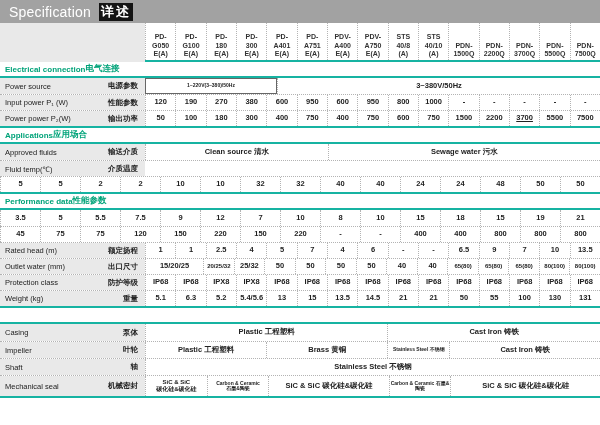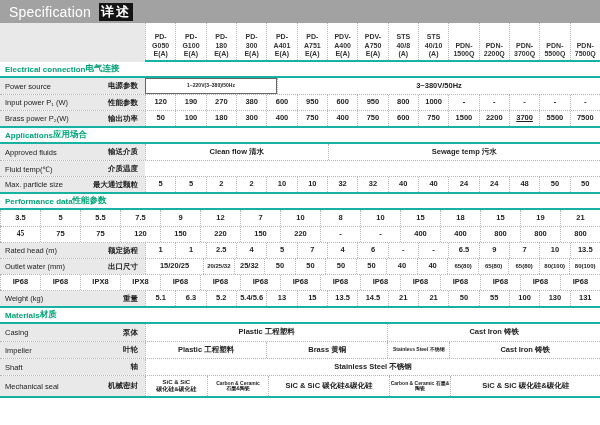--- a/index.html
+++ b/index.html
@@ -169,21 +169,21 @@
             <div class="cell" style="flex-grow: 1;">1000</div>
             <div class="cell" style="flex-grow: 1;">-</div>
             <div class="cell" style="flex-grow: 1;">-</div>
             <div class="cell" style="flex-grow: 1;">-</div>
             <div class="cell" style="flex-grow: 1;">-</div>
             <div class="cell" style="flex-grow: 1;">-</div>
           </div>
         </div>
         <div class="row">
           <div class="r-label">
-            <div class="r-en">Brass power P₂(W)</div>
+            <div class="r-en">Power power P₂(W)</div>
             <div class="r-zh">输出功率</div>
           </div>
           <div class="r-cells">
             <div class="cell" style="flex-grow: 1;">50</div>
             <div class="cell" style="flex-grow: 1;">100</div>
             <div class="cell" style="flex-grow: 1;">180</div>
             <div class="cell" style="flex-grow: 1;">300</div>
             <div class="cell" style="flex-grow: 1;">400</div>
             <div class="cell" style="flex-grow: 1;">750</div>
             <div class="cell" style="flex-grow: 1;">400</div>
@@ -205,35 +205,31 @@
             <div class="s-zh">应用场合</div>
           </div>
           <div class="s-rest"></div>
         </div>
         <div class="row">
           <div class="r-label">
             <div class="r-en">Approved fluids</div>
             <div class="r-zh">输送介质</div>
           </div>
           <div class="r-cells">
-            <div class="cell" style="flex-grow: 6;">Clean flow 清水</div>
-            <div class="cell" style="flex-grow: 9;">Sewage temp 污水</div>
+            <div class="cell" style="flex-grow: 6;">Clean source 清水</div>
+            <div class="cell" style="flex-grow: 9;">Sewage water 污水</div>
           </div>
         </div>
         <div class="row">
           <div class="r-label">
             <div class="r-en">Fluid temp(℃)</div>
             <div class="r-zh">介质温度</div>
           </div>
         </div>
         <div class="row">
-          <div class="r-label">
-            <div class="r-en">Max. particle size</div>
-            <div class="r-zh">最大通过颗粒</div>
-          </div>
           <div class="r-cells">
             <div class="cell" style="flex-grow: 1;">5</div>
             <div class="cell" style="flex-grow: 1;">5</div>
             <div class="cell" style="flex-grow: 1;">2</div>
             <div class="cell" style="flex-grow: 1;">2</div>
             <div class="cell" style="flex-grow: 1;">10</div>
             <div class="cell" style="flex-grow: 1;">10</div>
             <div class="cell" style="flex-grow: 1;">32</div>
             <div class="cell" style="flex-grow: 1;">32</div>
             <div class="cell" style="flex-grow: 1;">40</div>
@@ -268,21 +264,21 @@
             <div class="cell" style="flex-grow: 1;">10</div>
             <div class="cell" style="flex-grow: 1;">15</div>
             <div class="cell" style="flex-grow: 1;">18</div>
             <div class="cell" style="flex-grow: 1;">15</div>
             <div class="cell" style="flex-grow: 1;">19</div>
             <div class="cell" style="flex-grow: 1;">21</div>
           </div>
         </div>
         <div class="row">
           <div class="r-cells">
-            <div class="cell" style="flex-grow: 1; font-family: Liberation Serif, serif;">45</div>
+            <div class="cell" style="flex-grow: 1;">45</div>
             <div class="cell" style="flex-grow: 1;">75</div>
             <div class="cell" style="flex-grow: 1;">75</div>
             <div class="cell" style="flex-grow: 1;">120</div>
             <div class="cell" style="flex-grow: 1;">150</div>
             <div class="cell" style="flex-grow: 1;">220</div>
             <div class="cell" style="flex-grow: 1;">150</div>
             <div class="cell" style="flex-grow: 1;">220</div>
             <div class="cell" style="flex-grow: 1;">-</div>
             <div class="cell" style="flex-grow: 1;">-</div>
             <div class="cell" style="flex-grow: 1;">400</div>
@@ -331,20 +327,24 @@
             <div class="cell" style="flex-grow: 1;">40</div>
             <div class="cell" style="flex-grow: 1;">40</div>
             <div class="cell sm" style="flex-grow: 1;">65(80)</div>
             <div class="cell sm" style="flex-grow: 1;">65(80)</div>
             <div class="cell sm" style="flex-grow: 1;">65(80)</div>
             <div class="cell sm" style="flex-grow: 1;">80(100)</div>
             <div class="cell sm" style="flex-grow: 1;">80(100)</div>
           </div>
         </div>
         <div class="row">
+          <div class="r-label">
+            <div class="r-en">Protection class</div>
+            <div class="r-zh">防护等级</div>
+          </div>
           <div class="r-cells">
             <div class="cell" style="flex-grow: 1;">IP68</div>
             <div class="cell" style="flex-grow: 1;">IP68</div>
             <div class="cell" style="flex-grow: 1;">IPX8</div>
             <div class="cell" style="flex-grow: 1;">IPX8</div>
             <div class="cell" style="flex-grow: 1;">IP68</div>
             <div class="cell" style="flex-grow: 1;">IP68</div>
             <div class="cell" style="flex-grow: 1;">IP68</div>
             <div class="cell" style="flex-grow: 1;">IP68</div>
             <div class="cell" style="flex-grow: 1;">IP68</div>
@@ -375,24 +375,20 @@
             <div class="cell" style="flex-grow: 1;">50</div>
             <div class="cell" style="flex-grow: 1;">55</div>
             <div class="cell" style="flex-grow: 1;">100</div>
             <div class="cell" style="flex-grow: 1;">130</div>
             <div class="cell" style="flex-grow: 1;">131</div>
           </div>
         </div>
       </div>
       <div class="section">
         <div class="section-hdr">
-          <div class="s-label">
-            <div class="s-en">Materials</div>
-            <div class="s-zh">材质</div>
-          </div>
           <div class="s-rest"></div>
         </div>
         <div class="row mid">
           <div class="r-label">
             <div class="r-en">Casing</div>
             <div class="r-zh">泵体</div>
           </div>
           <div class="r-cells">
             <div class="cell" style="flex-grow: 8;">Plastic 工程塑料</div>
             <div class="cell" style="flex-grow: 7;">Cast Iron 铸铁</div>

